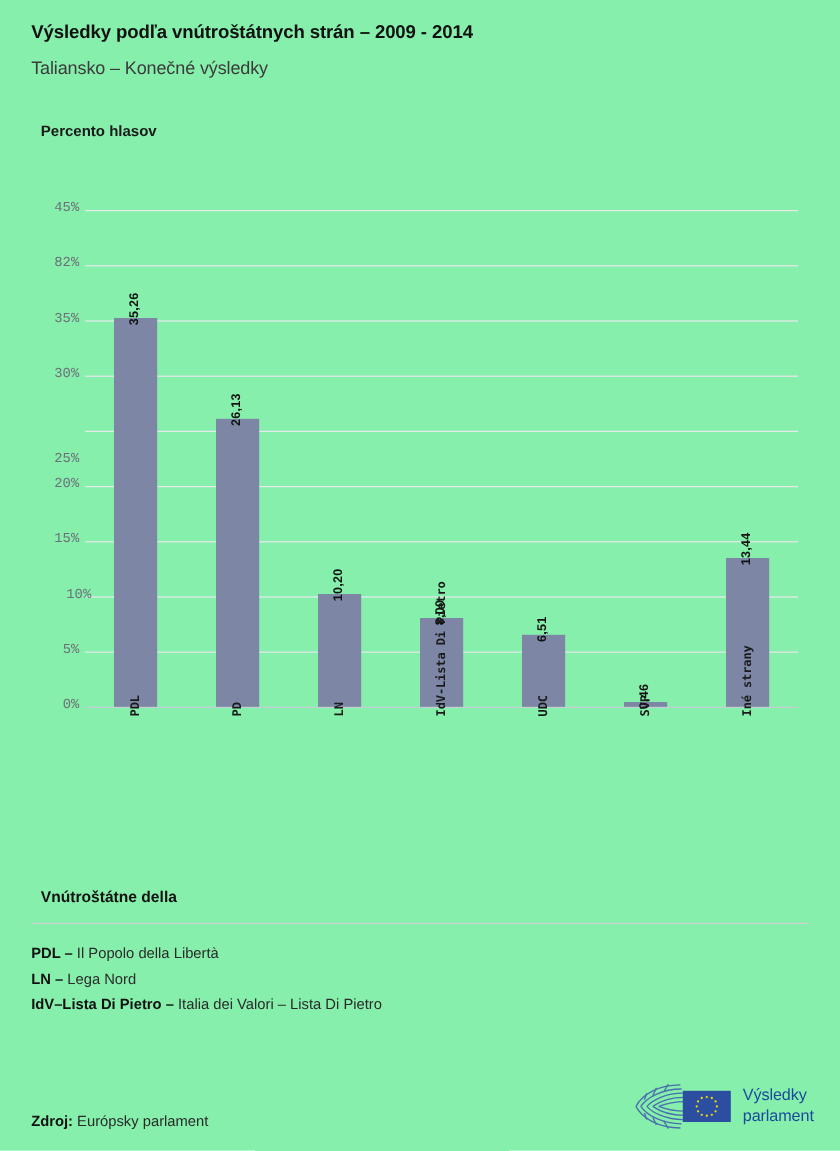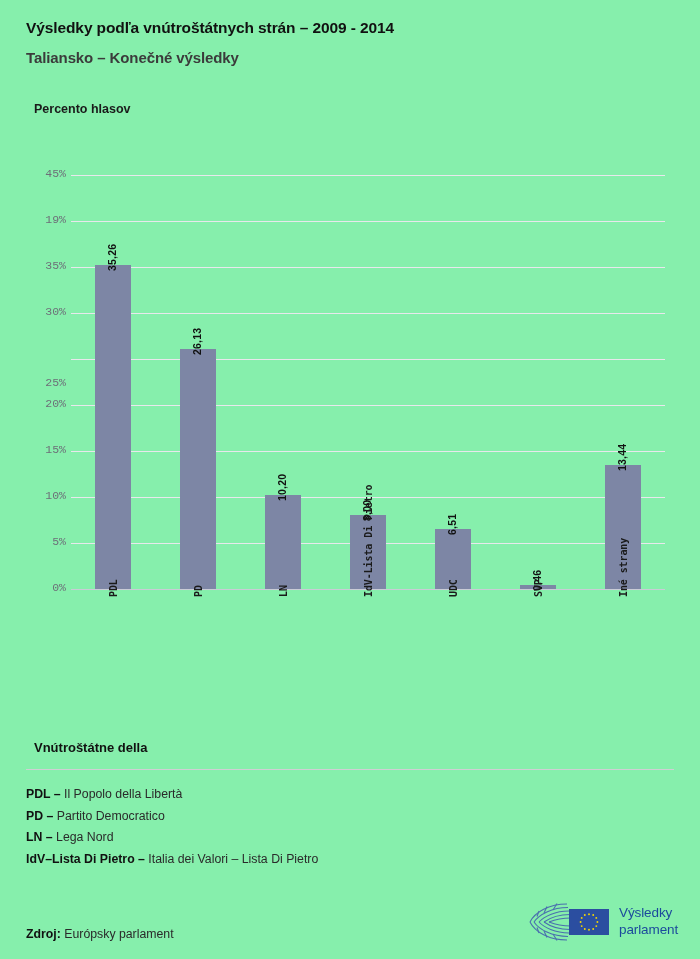--- a/index.html
+++ b/index.html
@@ -18,21 +18,21 @@
   }
 
   
   .title {
     position: absolute; left: 26px; top: 19px;
     font-size: 15.5px; font-weight: bold; color: #111111;
     letter-spacing: -0.1px; white-space: nowrap;
   }
   .subtitle {
     position: absolute; left: 26px; top: 49px;
-    font-size: 15px; font-weight: bold; color: #3b3b3b;
+    font-size: 15px; font-weight: normal; color: #3b3b3b;
     letter-spacing: -0.1px; white-space: nowrap;
   }
   .axis-title {
     position: absolute; left: 34px; top: 102px;
     font-size: 12.5px; font-weight: bold; color: #1a1a1a;
     white-space: nowrap;
   }
 
   
   #chart {
@@ -127,33 +127,33 @@
   <div class="title">Výsledky podľa vnútroštátnych strán – 2009 - 2014</div>
   <div class="subtitle">Taliansko – Konečné výsledky</div>
   <div class="axis-title">Percento hlasov</div>
 
   <div id="chart">
       <div class="gridline zero" style="top: 589px;"></div>
       <div class="ytick" style="left: 14px; top: 581px; width: 52px;">0%</div>
       <div class="gridline" style="top: 543px;"></div>
       <div class="ytick" style="left: 14px; top: 535px; width: 52px;">5%</div>
       <div class="gridline" style="top: 497px;"></div>
-      <div class="ytick" style="left: 14px; top: 489px; width: 52px;">10%</div>
+      <div class="ytick" style="left: 24px; top: 489px; width: 52px;">10%</div>
       <div class="gridline" style="top: 451px;"></div>
       <div class="ytick" style="left: 14px; top: 443px; width: 52px;">15%</div>
       <div class="gridline" style="top: 405px;"></div>
       <div class="ytick" style="left: 14px; top: 397px; width: 52px;">20%</div>
       <div class="gridline" style="top: 359px;"></div>
       <div class="ytick" style="left: 14px; top: 356px; width: 52px; margin-top: 20px;">25%</div>
       <div class="gridline" style="top: 313px;"></div>
       <div class="ytick" style="left: 14px; top: 305px; width: 52px;">30%</div>
       <div class="gridline" style="top: 267px;"></div>
       <div class="ytick" style="left: 14px; top: 259px; width: 52px;">35%</div>
       <div class="gridline" style="top: 221px;"></div>
-      <div class="ytick" style="left: 14px; top: 213px; width: 52px;">19%</div>
+      <div class="ytick" style="left: 14px; top: 213px; width: 52px;">82%</div>
       <div class="gridline" style="top: 175px;"></div>
       <div class="ytick" style="left: 14px; top: 167px; width: 52px;">45%</div>
       <div class="bar" style="left: 95px; top: 265px; width: 36px; height: 324px; background: rgb(125, 134, 165);"></div>
       <div class="bar-value" style="left: 118px; top: 259px;">35,26</div>
       <div class="cat-label" style="left: 108px; top: 597px;">PDL</div>
       <div class="bar" style="left: 180px; top: 349px; width: 36px; height: 240px; background: rgb(125, 134, 165);"></div>
       <div class="bar-value" style="left: 203px; top: 343px;">26,13</div>
       <div class="cat-label" style="left: 193px; top: 597px;">PD</div>
       <div class="bar" style="left: 265px; top: 495px; width: 36px; height: 94px; background: rgb(125, 134, 165);"></div>
       <div class="bar-value" style="left: 288px; top: 489px;">10,20</div>
@@ -171,21 +171,20 @@
       <div class="bar-value" style="left: 628px; top: 459px;">13,44</div>
       <div class="cat-label" style="left: 618px; top: 597px;">Iné strany</div>
     </div>
 
   <div class="legend-title">Vnútroštátne della</div>
   <div class="legend-rule"></div>
 
   <div class="legend-cols">
     <div class="legend-col" id="legend-left">
         <div class="legend-item"><span class="abbr">PDL –</span> Il Popolo della Libertà</div>
-        <div class="legend-item"><span class="abbr">PD –</span> Partito Democratico</div>
         <div class="legend-item"><span class="abbr">LN –</span> Lega Nord</div>
         <div class="legend-item"><span class="abbr">IdV–Lista Di Pietro –</span> Italia dei Valori – Lista Di Pietro</div>
       </div>
   </div>
 
   <div class="source">
     <span class="lbl">Zdroj:</span>
     <span>Európsky parlament</span>
   </div>
 

